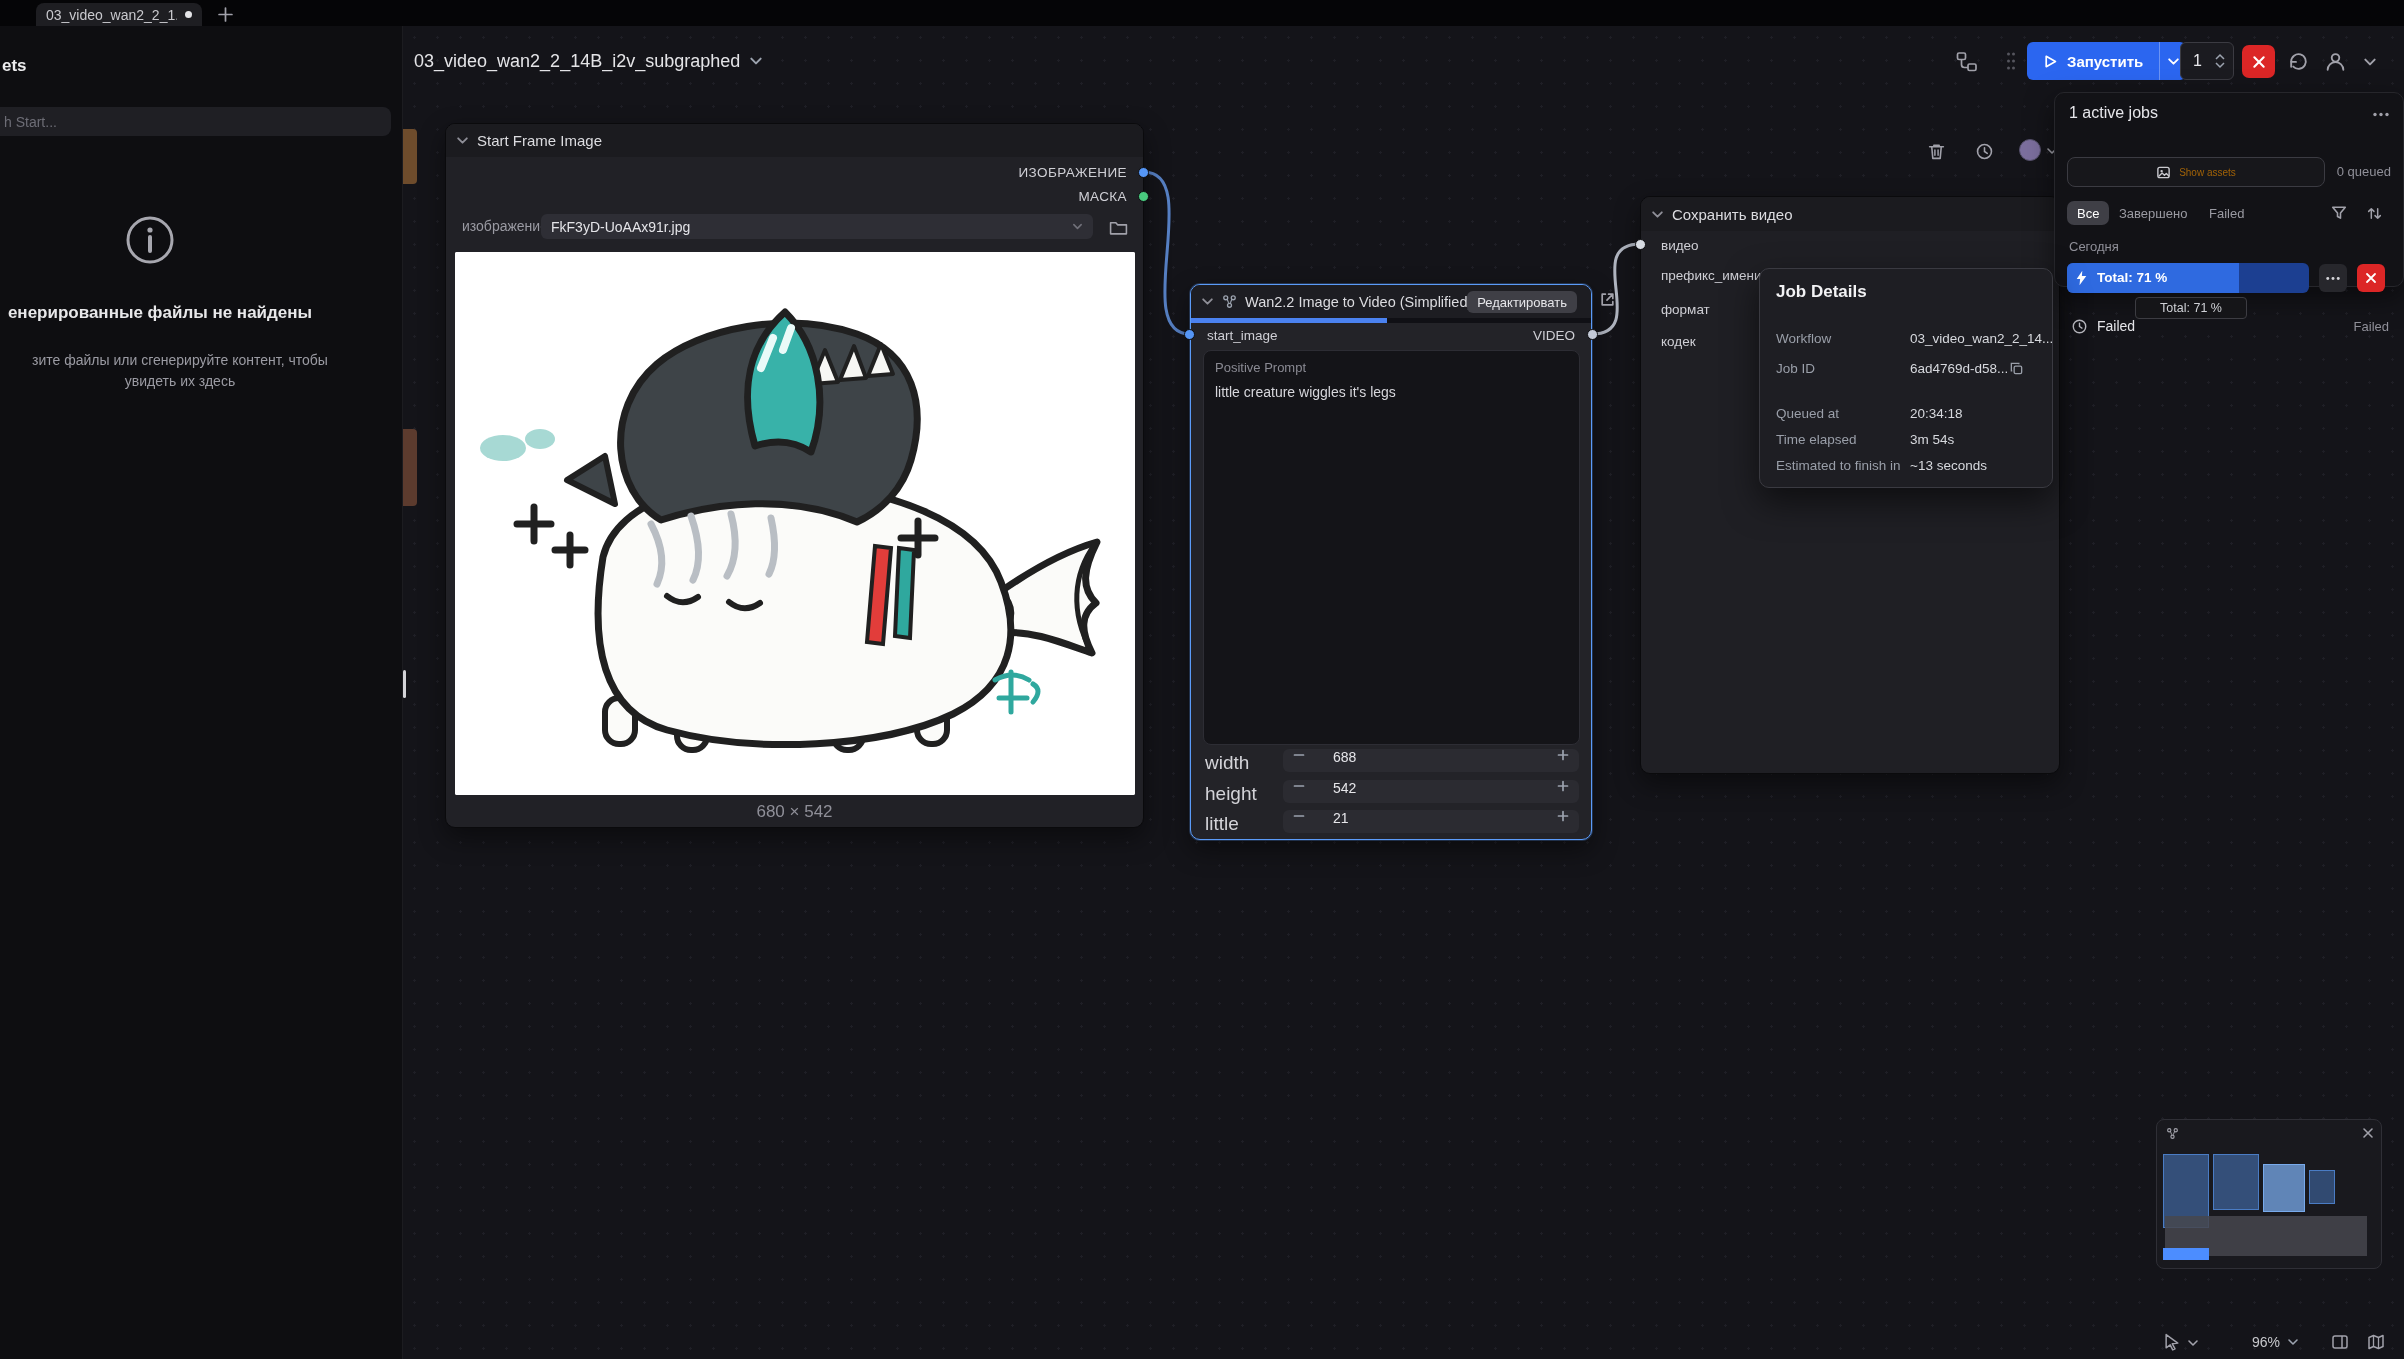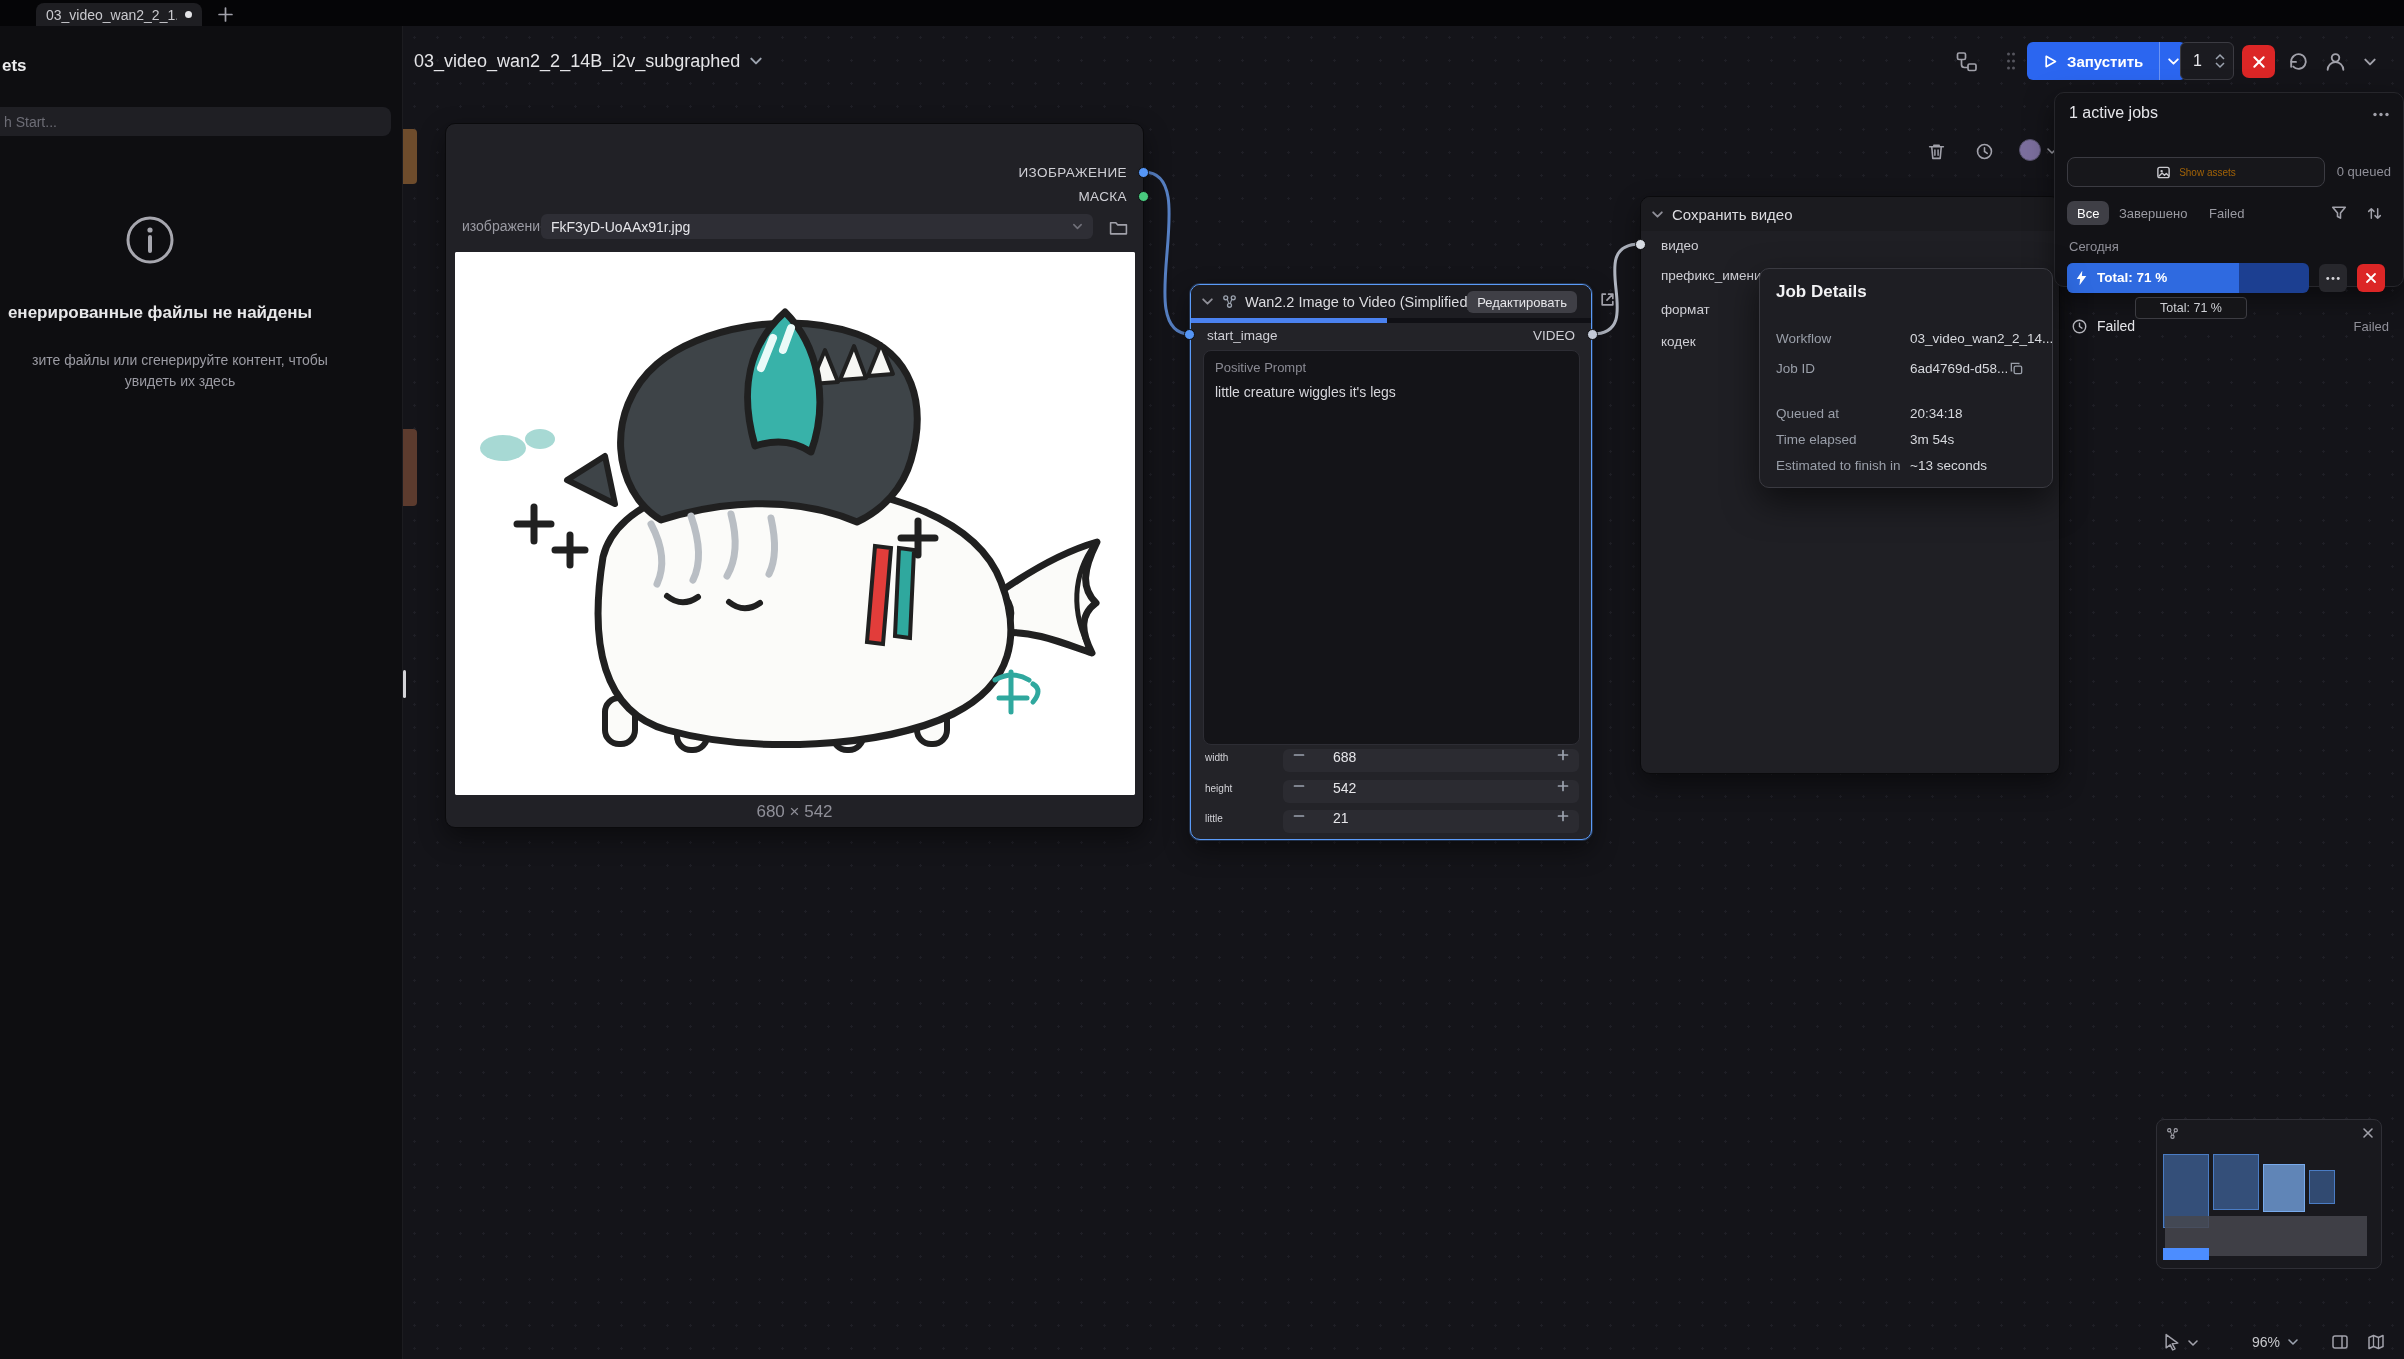--- a/index.html
+++ b/index.html
@@ -74,21 +74,21 @@
             border:1.5px solid #5b9bf8;box-shadow:0 0 0 1px rgba(91,155,248,.25),0 10px 26px rgba(0,0,0,.45)}
   .wan-progress{position:absolute;left:0;top:33px;right:0;height:5px;background:#101015}
   .wan-progress-fill{height:100%;background:#4b82f0}
   .wan-in{left:16px;top:43px}
   .wan-out{right:16px;top:43px}
   .wan-prompt{position:absolute;left:12px;top:65px;width:377px;height:395px;background:#141418;
               border:1px solid #2d2d34;border-radius:8px;padding:9px 11px;cursor:text}
   .wan-prompt-label{font-size:13px;color:#8a8a93;margin-bottom:8px}
   .wan-prompt-text{font-size:14px;color:#d7d7dc;line-height:19px}
   .wan-row{position:absolute;left:0;right:0;height:24px}
-  .wan-row-label{position:absolute;left:14px;top:3px;font-size:10px;color:#d3d3d8}
+  .wan-row-label{position:absolute;left:14px;top:3px;font-size:19px;color:#d3d3d8}
   .wan-ctrl{position:absolute;left:92px;top:0;width:296px;height:23px;background:#2b2b31;border-radius:6px;
             display:flex;padding:0 10px}
   .wan-ctrl-val{font-size:14px;color:#e6e6ea;margin-left:28px;flex:1}
   .editbtn{position:absolute;right:14px;top:6px;height:22px;padding:0 10px;background:#3f3f46;border-radius:6px;
            display:flex;align-items:center;font-size:13px;color:#e6e6ea;cursor:pointer}
   .open-sub{left:1598px;top:290px;width:19px;height:19px;z-index:3}
 
   .save-node{left:1640px;top:196px;width:420px;height:578px;background:#1f1f24}
   .save-node .node-header{height:34px}
   .save-label{left:20px}
@@ -282,20 +282,26 @@
       <span class="node-title">Сохранить видео</span>
     </div>
     <span class="slot-label save-label" style="top:41px">видео</span>
     <span class="slot-label save-label" style="top:71px">префикс_имени_</span>
     <span class="slot-label save-label" style="top:105px">формат</span>
     <span class="slot-label save-label" style="top:137px">кодек</span>
     <span class="dot" style="left:-6px;top:42px;background:#d7dbe2"></span>
   </div>
 
   <div class="abs node start-node">
+    <div class="node-header">
+      <svg width="13" height="13" viewBox="0 0 12 12" style="color:#8f8f98">
+          <path d="M2 4l4 4 4-4" stroke="currentColor" stroke-width="1.7" fill="none" stroke-linecap="round" stroke-linejoin="round"></path>
+        </svg>
+      <span class="node-title">Start Frame Image</span>
+    </div>
     <span class="slot-label sf-out1">ИЗОБРАЖЕНИЕ</span>
     <span class="slot-label sf-out2">МАСКА</span>
     <span class="dot" style="right:-6px;top:43px;background:#5596f6"></span>
     <span class="dot" style="right:-6px;top:67px;background:#49c97e"></span>
 
     <div class="sf-wrow">
       <span class="sf-wlabel">изображение</span>
       <div class="sf-combo">
         <span class="sf-combo-val">FkF3yD-UoAAx91r.jpg</span>
         <svg width="11" height="11" viewBox="0 0 12 12" style="color:#71717a">

